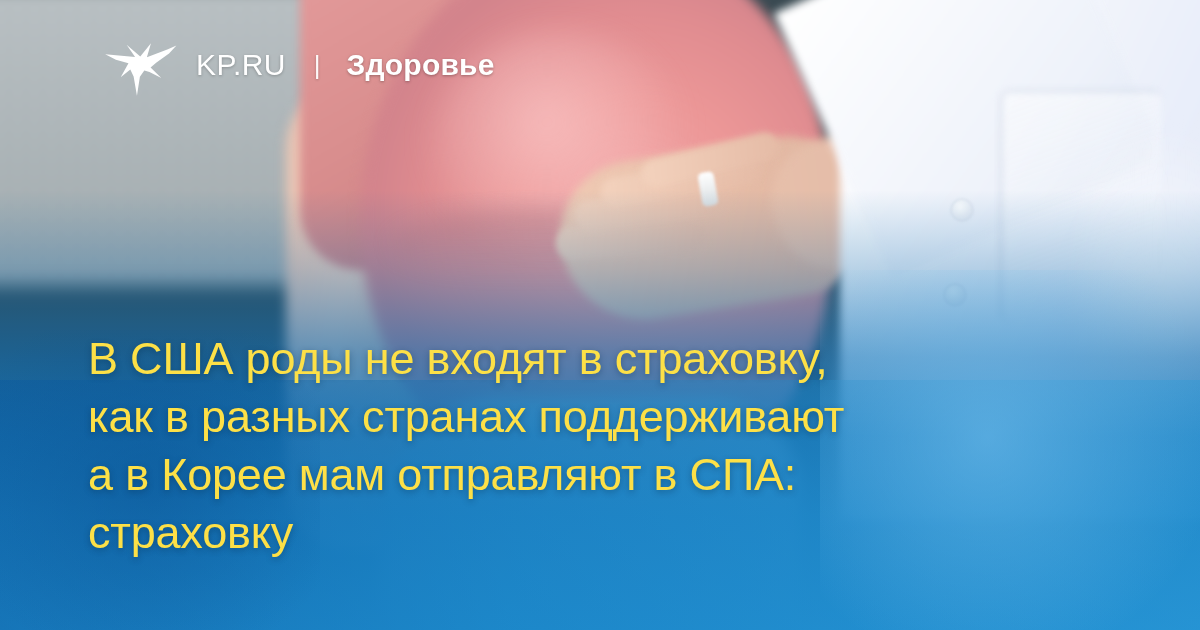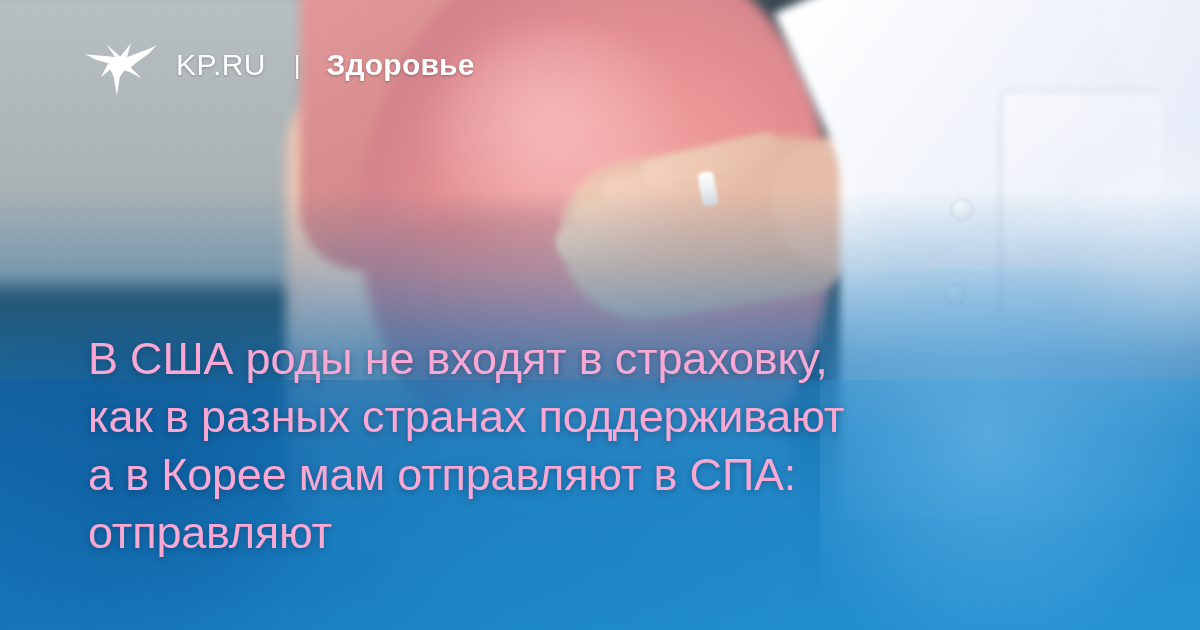--- a/index.html
+++ b/index.html
@@ -193,21 +193,21 @@
     position:absolute;right:-40px;bottom:-60px;width:420px;height:420px;
     background:radial-gradient(ellipse at 40% 40%, rgba(120,195,240,.55), rgba(120,195,240,0) 65%);
   }
   .blue-sheen2{
     position:absolute;left:-60px;bottom:-40px;width:380px;height:340px;
     background:radial-gradient(ellipse at 55% 45%, rgba(10,80,145,.45), rgba(10,80,145,0) 70%);
   }
 
   
   .header{
-    position:absolute;left:84px;top:34px;
+    position:absolute;left:104px;top:34px;
     display:flex;align-items:center;gap:0;
     z-index:5;
   }
   .logo{width:74px;height:62px;display:block;flex:0 0 auto;}
   .brand{
     color:#ffffff;
     font-size:30px;
     font-weight:400;
     letter-spacing:.4px;
     margin-left:18px;
@@ -231,21 +231,21 @@
     white-space:nowrap;
   }
 
   
   .headline{
     position:absolute;left:88px;top:330px;width:930px;
     z-index:5;
   }
   .headline .line{
     display:block;
-    color:#f9a8d4;
+    color:#fde047;
     font-size:45px;
     line-height:58px;
     font-weight:400;
     letter-spacing:-0.2px;
     white-space:nowrap;
     text-shadow:0 2px 6px rgba(4,40,70,.38);
   }
 </style>
 </head>
 <body>
@@ -295,16 +295,16 @@
     </svg>
     <span class="brand">KP.RU</span>
     <span class="sep">|</span>
     <span class="section">Здоровье</span>
   </div>
 
   <div class="headline">
     <span class="line">В США роды не входят в страховку,</span>
     <span class="line">как в разных странах поддерживают</span>
     <span class="line">а в Корее мам отправляют в СПА:</span>
-    <span class="line">отправляют</span>
+    <span class="line">страховку</span>
   </div>
 
 </div>
 
 </body></html>

